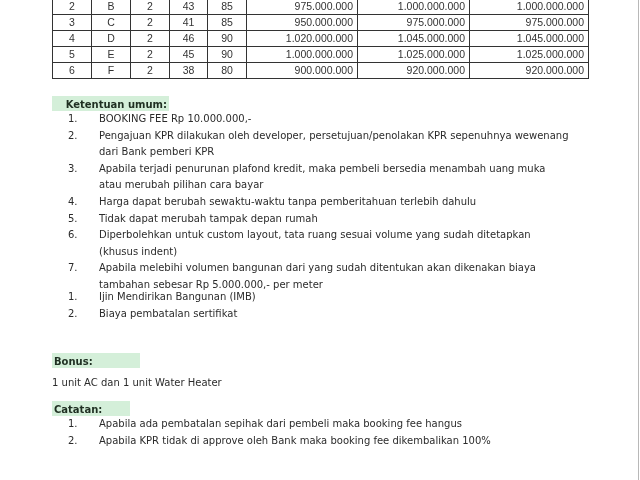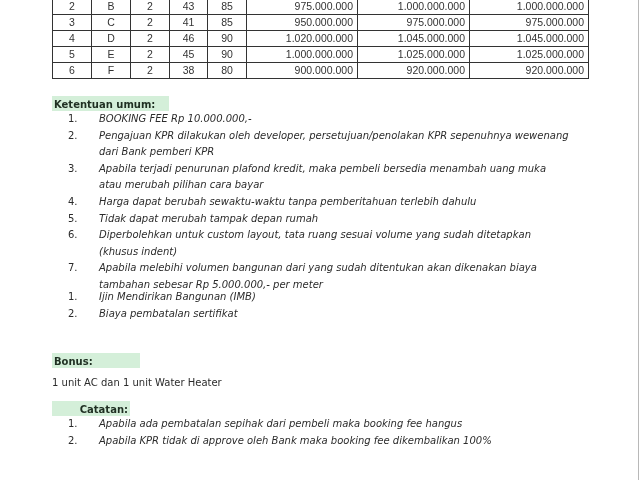--- a/index.html
+++ b/index.html
@@ -16,21 +16,21 @@
   table.price td.c { text-align:center; }
   table.price td.r { text-align:right; }
   .section { position:absolute; left:52px; font-family:"DejaVu Sans", sans-serif; font-size:10px; }
   .sec-title {
     display:inline-block; background:#d4efd9; font-weight:bold; color:#1f2f22;
     padding:1px 2px; height:15px; line-height:15px; box-sizing:border-box;
   }
   ol.items { list-style:none; margin:0; padding:0; }
   ol.items li { display:flex; line-height:16.6px; }
   ol.items li .num { width:47px; flex:none; text-align:left; padding-left:16px; box-sizing:border-box; }
-  ol.items li .txt { width:470px;font-style:italic; }
+  ol.items li .txt { width:470px; }
   .plain { line-height:16px;margin-top:7px; }
 </style>
 </head>
 <body>
 
 <div class="right-edge"></div>
 
 <table class="price">
   <tbody>
     <tr>
@@ -80,21 +80,21 @@
       <td class="c">38</td>
       <td class="c">80</td>
       <td class="r">900.000.000</td>
       <td class="r">920.000.000</td>
       <td class="r">920.000.000</td>
     </tr>
   </tbody>
 </table>
 
 <div class="section" style="top:96px;">
-  <div class="sec-title" style="width:117px;">Ketentuan umum:</div>
+  <div class="sec-title" style="width:117px;text-align:right;">Ketentuan umum:</div>
   <ol class="items">
     <li>
         <span class="num">1.</span>
         <span class="txt">BOOKING FEE Rp 10.000.000,-</span>
       </li>
     <li>
         <span class="num">2.</span>
         <span class="txt">Pengajuan KPR dilakukan oleh developer, persetujuan/penolakan KPR sepenuhnya wewenang dari Bank pemberi KPR</span>
       </li>
     <li>
@@ -132,21 +132,21 @@
       </li>
   </ol>
 </div>
 
 <div class="section" style="top:353px;">
   <div class="sec-title" style="width:88px;">Bonus:</div>
   <div class="plain">1 unit AC dan 1 unit Water Heater</div>
 </div>
 
 <div class="section" style="top:401px;">
-  <div class="sec-title" style="width:78px;text-align:right;">Catatan:</div>
+  <div class="sec-title" style="width:78px;">Catatan:</div>
   <ol class="items">
     <li>
         <span class="num">1.</span>
         <span class="txt">Apabila ada pembatalan sepihak dari pembeli maka booking fee hangus</span>
       </li>
     <li>
         <span class="num">2.</span>
         <span class="txt">Apabila KPR tidak di approve oleh Bank maka booking fee dikembalikan 100%</span>
       </li>
   </ol>

